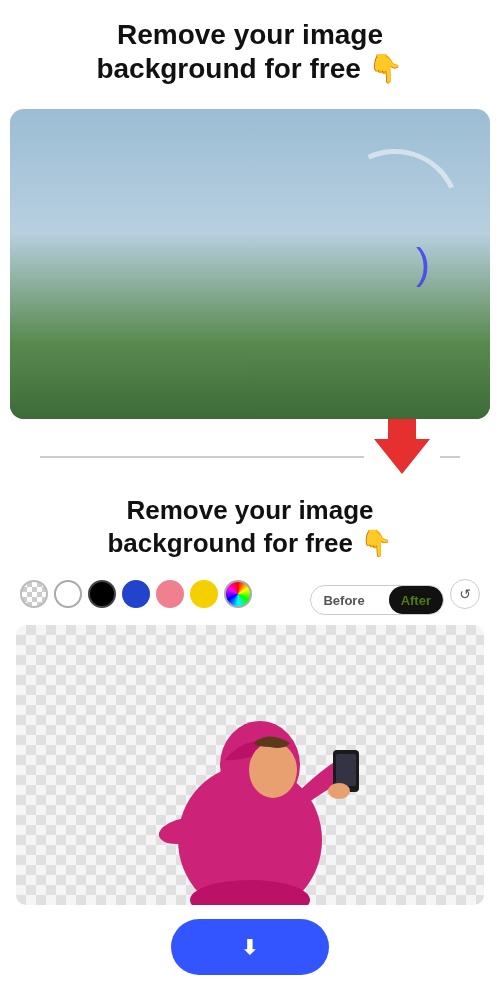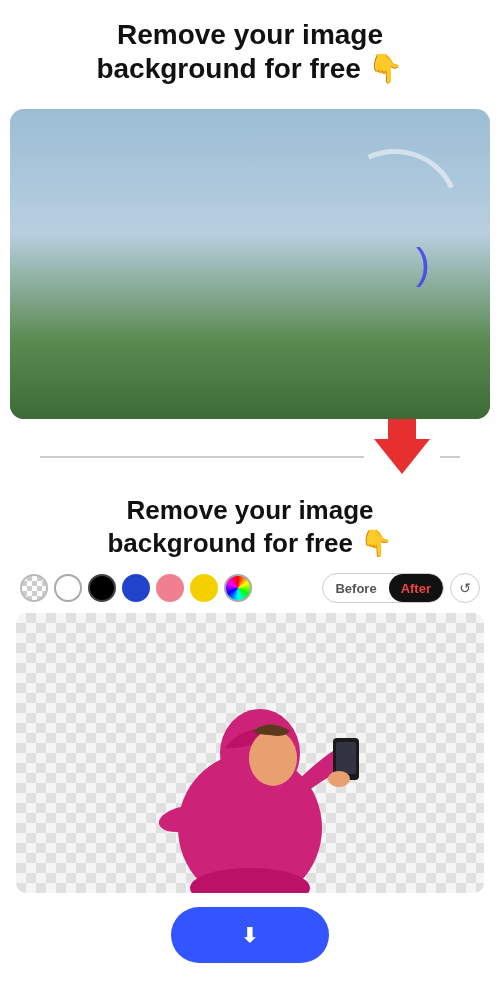--- a/index.html
+++ b/index.html
@@ -158,41 +158,42 @@
     .color-swatch.pink { background: #f08090; border-color: #f08090; }
     .color-swatch.yellow { background: #f5d000; border-color: #f5d000; }
     .color-swatch.multicolor {
       background: conic-gradient(red, yellow, lime, cyan, blue, magenta, red);
       border-color: #aaa;
     }
     .toolbar-spacer { flex: 1; }
     .before-after {
       display: flex;
       align-items: center;
-      gap: 0;
+      gap: 12px;
       border: 1.5px solid #ccc;
       border-radius: 20px;
       overflow: hidden;
       height: 30px;
+      margin-top: 12px;
     }
     .ba-btn {
       padding: 0 12px;
       font-size: 13px;
       font-weight: 600;
       cursor: pointer;
       height: 100%;
       display: flex;
       align-items: center;
       background: transparent;
       border: none;
       color: #555;
     }
     .ba-btn.active {
       background: #111;
-      color: #ef4444;
+      color: #4d7c0f;
       border-radius: 18px;
     }
     .rotate-btn {
       width: 30px;
       height: 30px;
       border-radius: 50%;
       border: 1.5px solid #ccc;
       display: flex;
       align-items: center;
       justify-content: center;

